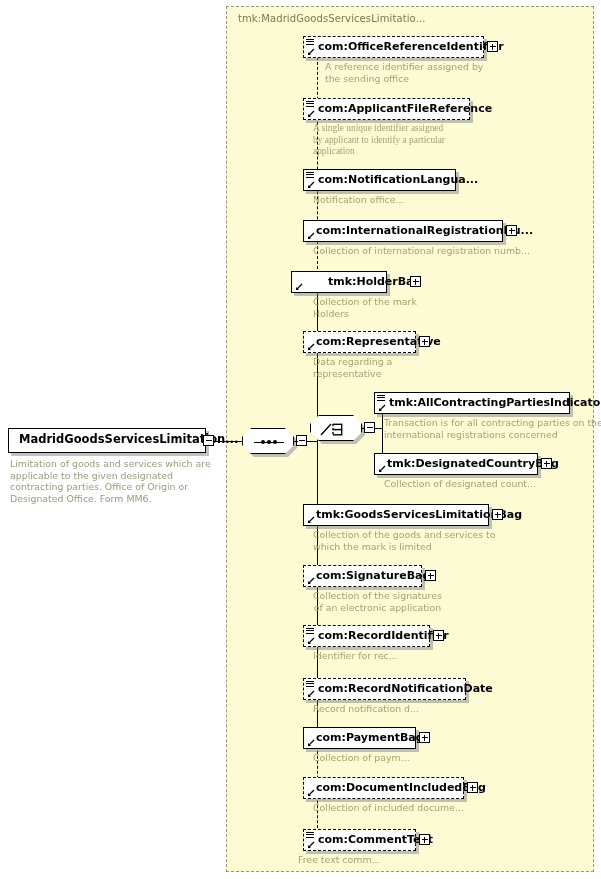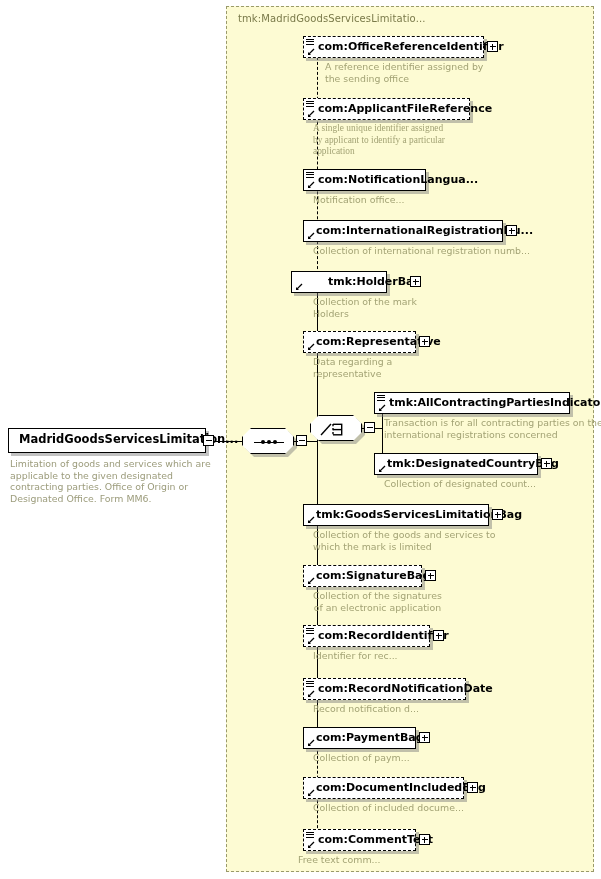--- a/index.html
+++ b/index.html
@@ -196,21 +196,21 @@
           <path d="M7 1 L1.6 6.4" stroke="#000" stroke-width="1.3"></path>
           <path d="M1 7 L1 4 L4 7 Z" fill="#000"></path>
         </svg>
       </span>
       <span class="lbl">com:ApplicantFileReference</span>
     </div>
     <div class="anno" style="left: 313px; top: 123px; font-family: Liberation Serif, serif;">A single unique identifier assigned
 by applicant to identify a particular
 application</div>
     <div class="hline" style="left: 317px; top: 179.5px;"></div>
-    <div class="ebox solid" style="position: absolute; left: 303px; top: 169px; width: 123px;">
+    <div class="ebox solid" style="position: absolute; left: 303px; top: 169px; width: 153px;">
       <span class="seqglyph">
         <i></i>
         <i></i>
         <i></i>
       </span>
       <span class="refarrow">
         <svg width="8" height="8" viewBox="0 0 8 8">
           <path d="M7 1 L1.6 6.4" stroke="#000" stroke-width="1.3"></path>
           <path d="M1 7 L1 4 L4 7 Z" fill="#000"></path>
         </svg>

